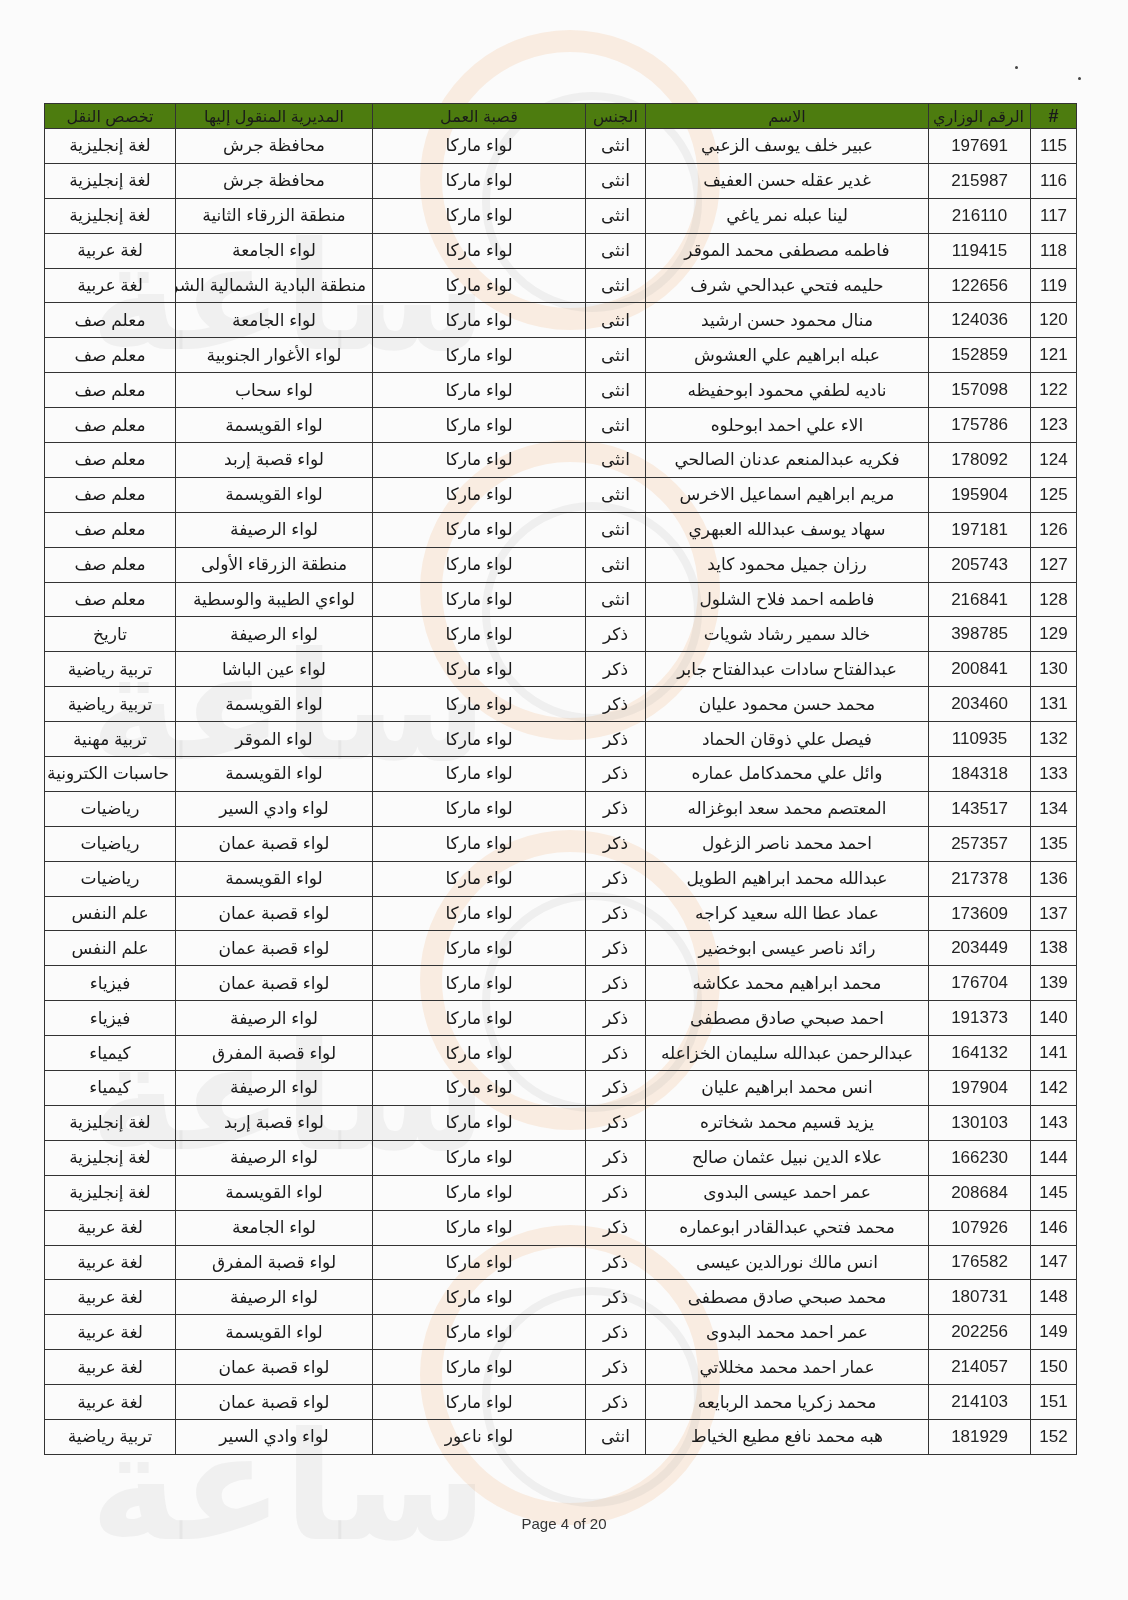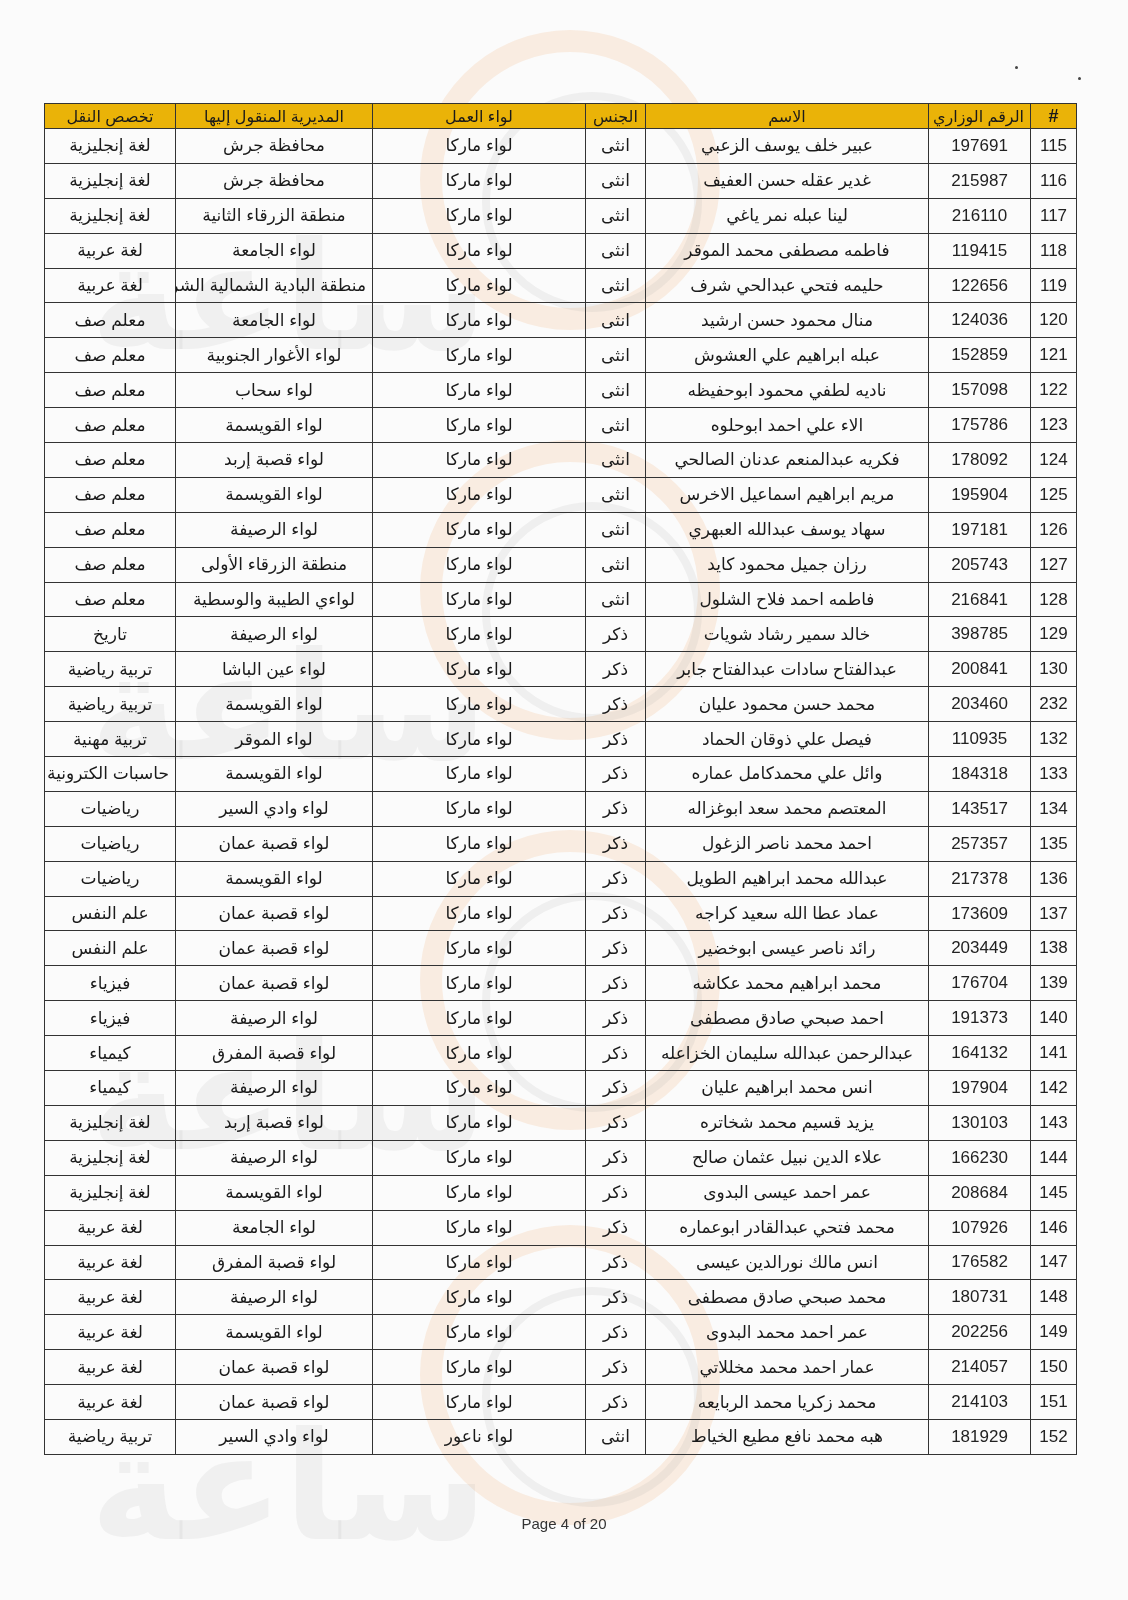--- a/index.html
+++ b/index.html
@@ -48,21 +48,21 @@
   table.roster th, table.roster td {
     border: 1.3px solid #333;
     height: 33.9px;
     padding: 0 6px;
     font-size: 17px;
     white-space: nowrap;
     overflow: hidden;
   }
   table.roster thead th {
     height: 24px;
-    background: #eab308;
+    background: #4d7c0f;
     font-weight: normal;
     font-size: 16px;
     text-align: center;
   }
   table.roster thead th.h-num { font-weight: bold; font-size: 18px; }
   td.c-num, td.c-id { text-align: center; font-size: 18.5px; color: #222; }
   td.c-name { text-align: center; padding-right: 4px; }
   td.c-gender, td.c-center, td.c-dir, td.c-spec { text-align: center; }
 
   .footer {
@@ -103,21 +103,21 @@
     <col style="width:213px">
     <col style="width:197px">
     <col style="width:131px">
   </colgroup>
   <thead>
     <tr>
       <th class="h-num">#</th>
       <th>الرقم الوزاري</th>
       <th>الاسم</th>
       <th>الجنس</th>
-      <th>لواء العمل</th>
+      <th>قصبة العمل</th>
       <th>المديرية المنقول إليها</th>
       <th>تخصص النقل</th>
     </tr>
   </thead>
   <tbody id="roster-body">
       <tr>
         <td class="c-num">115</td>
         <td class="c-id">197691</td>
         <td class="c-name">عبير خلف يوسف الزعبي</td>
         <td class="c-gender">انثى</td>
@@ -254,21 +254,21 @@
       <tr>
         <td class="c-num">130</td>
         <td class="c-id">200841</td>
         <td class="c-name">عبدالفتاح سادات عبدالفتاح جابر</td>
         <td class="c-gender">ذكر</td>
         <td class="c-center">لواء ماركا</td>
         <td class="c-dir">لواء عين الباشا</td>
         <td class="c-spec">تربية رياضية</td>
       </tr>
       <tr>
-        <td class="c-num">232</td>
+        <td class="c-num">131</td>
         <td class="c-id">203460</td>
         <td class="c-name">محمد حسن محمود عليان</td>
         <td class="c-gender">ذكر</td>
         <td class="c-center">لواء ماركا</td>
         <td class="c-dir">لواء القويسمة</td>
         <td class="c-spec">تربية رياضية</td>
       </tr>
       <tr>
         <td class="c-num">132</td>
         <td class="c-id">110935</td>

